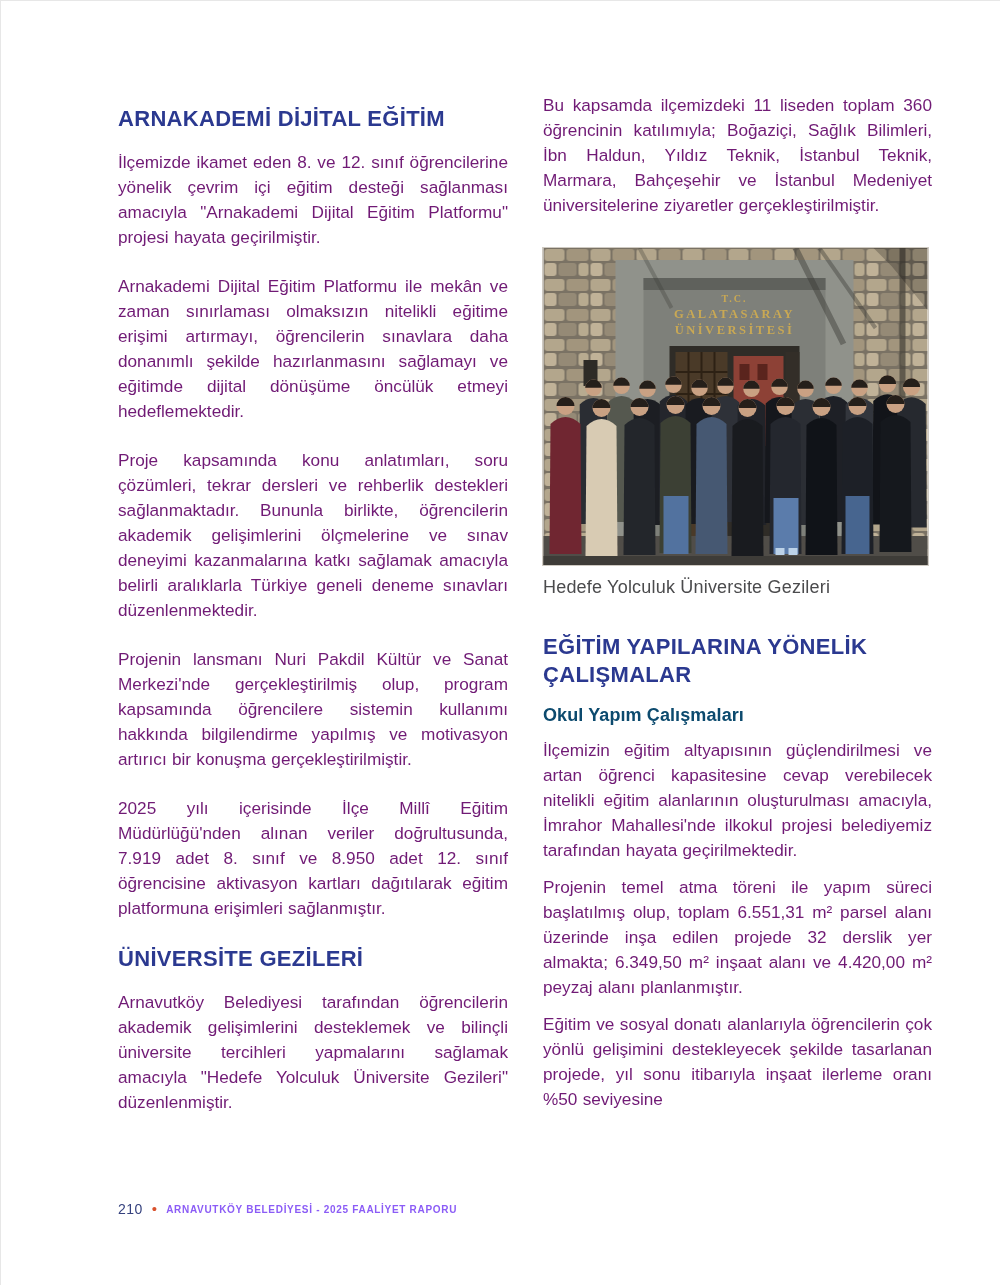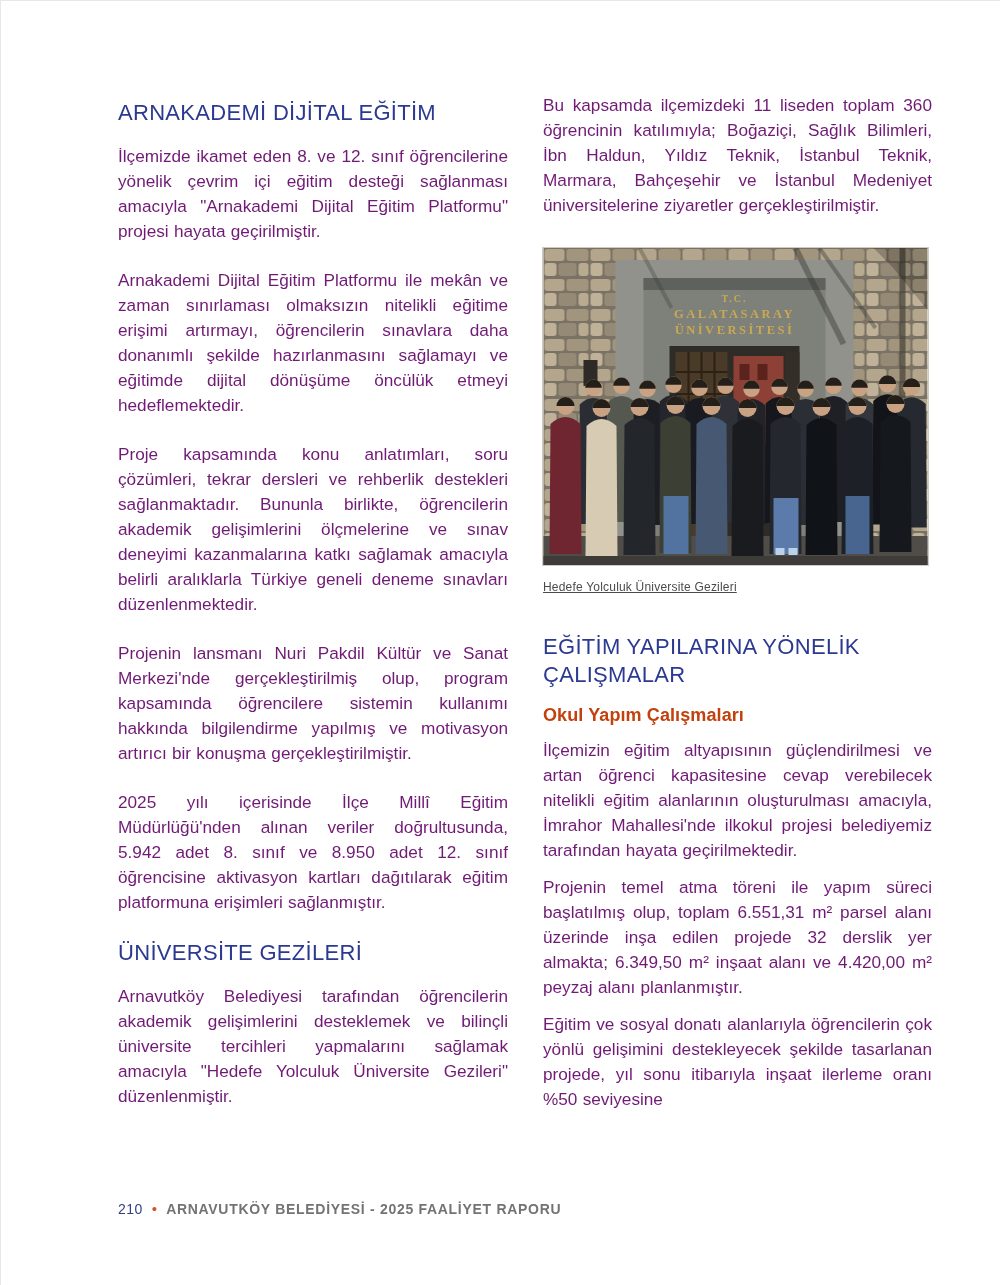--- a/index.html
+++ b/index.html
@@ -7,65 +7,65 @@
     width:1000px;height:1285px;background:#ffffff;position:relative;overflow:hidden;
     font-family:"Liberation Sans","DejaVu Sans",sans-serif;
     -webkit-font-smoothing:antialiased;
   }
   .page{position:absolute;inset:0;background:#ffffff;box-shadow:inset 1px 1px 0 #e7e7e7;}
   .col{position:absolute;top:93px;}
   .col-left{left:118px;width:390px;}
   .col-right{left:543px;width:389px;}
 
   .section-heading{
-    margin:6px 0 17px 0;color:#2b3990;font-size:22px;line-height:28px;
-    font-weight:400;letter-spacing:0.3px;
+    margin:12px 0 17px 0;color:#2b3990;font-size:22px;line-height:28px;
+    font-weight:700;letter-spacing:0.3px;
   }
   .section-heading span{display:block;}
   .body-par{
     margin:0 0 24px 0;color:#701a75;font-size:17.2px;line-height:25px;
     text-align:justify;word-spacing:0.5px;
   }
   .section-gap{margin-top:8px;}
 
   .col-right .body-par{margin-bottom:12px;}
   .col-right .intro-par{margin-bottom:0;}
 
   figure.photo{margin:30px 0 0 0;width:411px;}
   figure.photo svg{display:block;outline:1px solid #cfcac2;}
   .photo-caption{
-    margin-top:12px;font-size:12px;color:#4b4b4d;letter-spacing:0.2px;line-height:20px;text-decoration:underline;
+    margin-top:12px;font-size:18px;color:#4b4b4d;letter-spacing:0.2px;line-height:20px;
   }
   .col-right .section-heading{margin-top:36px;margin-bottom:0;}
   .sub-heading{
-    margin:16px 0 12px 0;font-size:18px;font-weight:700;color:#c2410c;letter-spacing:0.1px;
+    margin:16px 0 12px 0;font-size:18px;font-weight:700;color:#0c4a6e;letter-spacing:0.1px;
   }
 
   .footer{
     position:absolute;left:118px;top:1201px;display:flex;align-items:center;gap:9px;
   }
   .footer-page{font-size:14px;color:#35417e;font-weight:500;letter-spacing:0.5px;}
   .footer-sep{color:#d9512c;font-size:15px;line-height:1;position:relative;top:-1px;}
-  .footer-title{font-size:14px;font-weight:700;color:#737373;letter-spacing:0.7px;}
+  .footer-title{font-size:10px;font-weight:700;color:#8b5cf6;letter-spacing:0.7px;}
 </style>
 </head>
 <body>
 
 <div class="page">
 
   <div class="col col-left">
     <section>
       <h2 class="section-heading">
         <span>ARNAKADEMİ DİJİTAL EĞİTİM</span>
       </h2>
       <p class="body-par">İlçemizde ikamet eden 8. ve 12. sınıf öğrencilerine yönelik çevrim içi eğitim desteği sağlanması amacıyla "Arnakademi Dijital Eğitim Platformu" projesi hayata geçirilmiştir.</p>
       <p class="body-par">Arnakademi Dijital Eğitim Platformu ile mekân ve zaman sınırlaması olmaksızın nitelikli eğitime erişimi artırmayı, öğrencilerin sınavlara daha donanımlı şekilde hazırlanmasını sağlamayı ve eğitimde dijital dönüşüme öncülük etmeyi hedeflemektedir.</p>
       <p class="body-par">Proje kapsamında konu anlatımları, soru çözümleri, tekrar dersleri ve rehberlik destekleri sağlanmaktadır. Bununla birlikte, öğrencilerin akademik gelişimlerini ölçmelerine ve sınav deneyimi kazanmalarına katkı sağlamak amacıyla belirli aralıklarla Türkiye geneli deneme sınavları düzenlenmektedir.</p>
       <p class="body-par">Projenin lansmanı Nuri Pakdil Kültür ve Sanat Merkezi'nde gerçekleştirilmiş olup, program kapsamında öğrencilere sistemin kullanımı hakkında bilgilendirme yapılmış ve motivasyon artırıcı bir konuşma gerçekleştirilmiştir.</p>
-      <p class="body-par">2025 yılı içerisinde İlçe Millî Eğitim Müdürlüğü'nden alınan veriler doğrultusunda, 5.942 adet 8. sınıf ve 8.950 adet 12. sınıf öğrencisine aktivasyon kartları dağıtılarak eğitim platformuna erişimleri sağlanmıştır.</p>
+      <p class="body-par">2025 yılı içerisinde İlçe Millî Eğitim Müdürlüğü'nden alınan veriler doğrultusunda, 7.919 adet 8. sınıf ve 8.950 adet 12. sınıf öğrencisine aktivasyon kartları dağıtılarak eğitim platformuna erişimleri sağlanmıştır.</p>
     </section>
 
     <section>
       <h2 class="section-heading section-gap">
         <span>ÜNİVERSİTE GEZİLERİ</span>
       </h2>
       <p class="body-par">Arnavutköy Belediyesi tarafından öğrencilerin akademik gelişimlerini desteklemek ve bilinçli üniversite tercihleri yapmalarını sağlamak amacıyla "Hedefe Yolculuk Üniversite Gezileri" düzenlenmiştir.</p>
     </section>
   </div>
 

